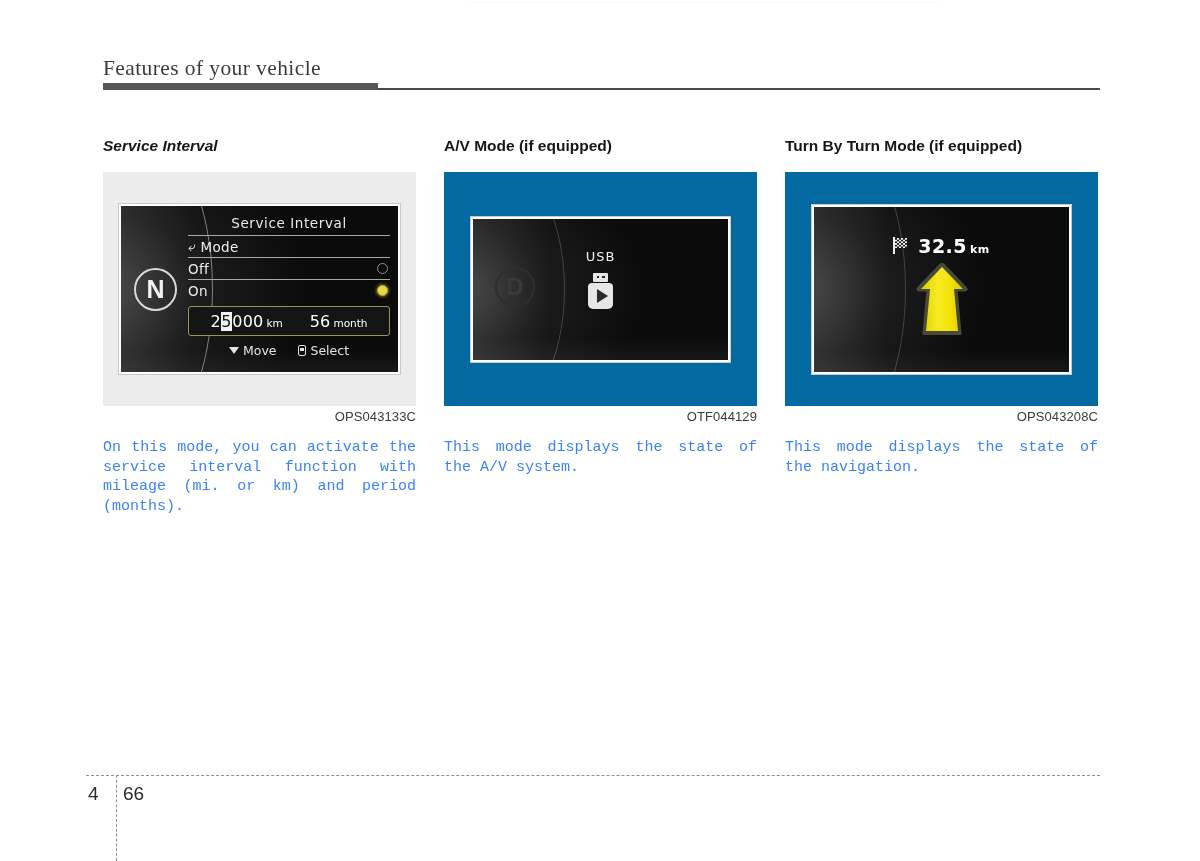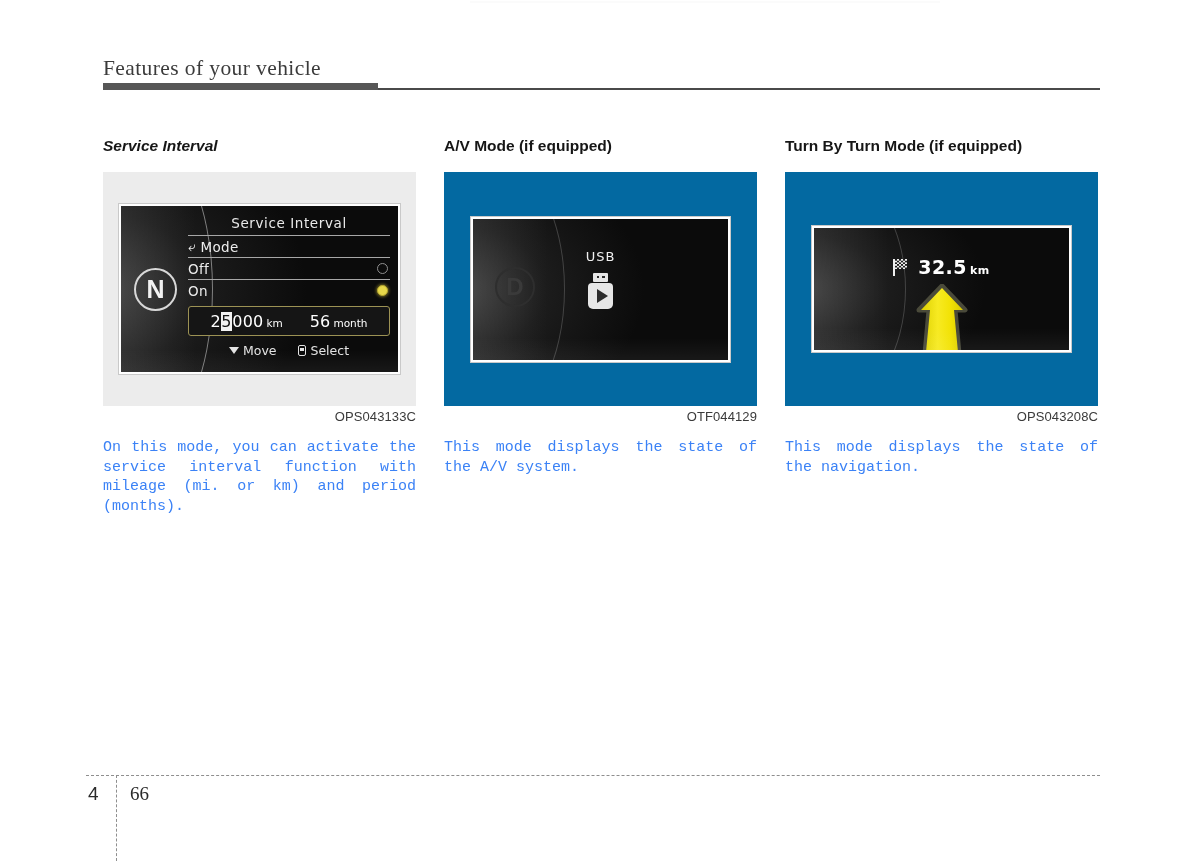--- a/index.html
+++ b/index.html
@@ -105,21 +105,21 @@
   .lcd {
     position: relative;
     overflow: hidden;
     background: #0c0c0c;
     border: 2px solid #ffffff;
     box-sizing: border-box;
     box-shadow: 0 0 0 1px #c9c9c9;
   }
   .lcd-1 { width: 281px; height: 170px; }
   .lcd-2 { width: 259px; height: 145px; }
-  .lcd-3 { width: 259px; height: 126px; }
+  .lcd-3 { width: 259px; height: 169px; }
 
   .lcd-bg {
     position: absolute;
     inset: 0;
     background:
       radial-gradient(ellipse 120% 160% at -5% 50%, #3a3a3a 0%, #1c1c1c 28%, #0b0b0b 60%),
       #0a0a0a;
   }
   
   .lcd-arc {
@@ -473,25 +473,25 @@
   .footer-chapter {
     position: absolute;
     left: 88px;
     top: 783px;
     font-size: 19px;
     color: #2a2a2a;
     font-family: "Liberation Sans", sans-serif;
   }
   .footer-page {
     position: absolute;
-    left: 130px;
+    left: 123px;
     top: 783px;
     font-size: 19px;
     color: #2a2a2a;
-    font-family: Liberation Serif, serif;
+    font-family: Liberation Sans, sans-serif;
   }
 </style>
 </head>
 <body>
 
 <div class="top-faint-rule"></div>
 
 <div class="page-header">
   <h1 class="page-header-title">Features of your vehicle</h1>
   <div class="header-rule-wrap">

